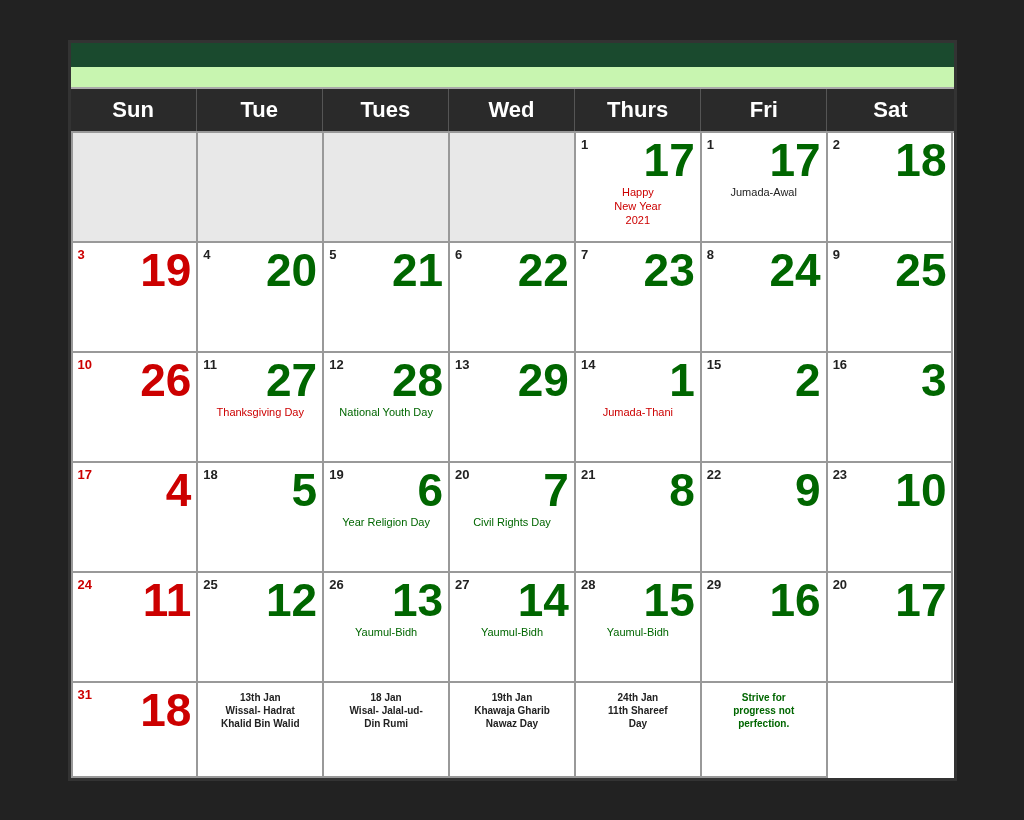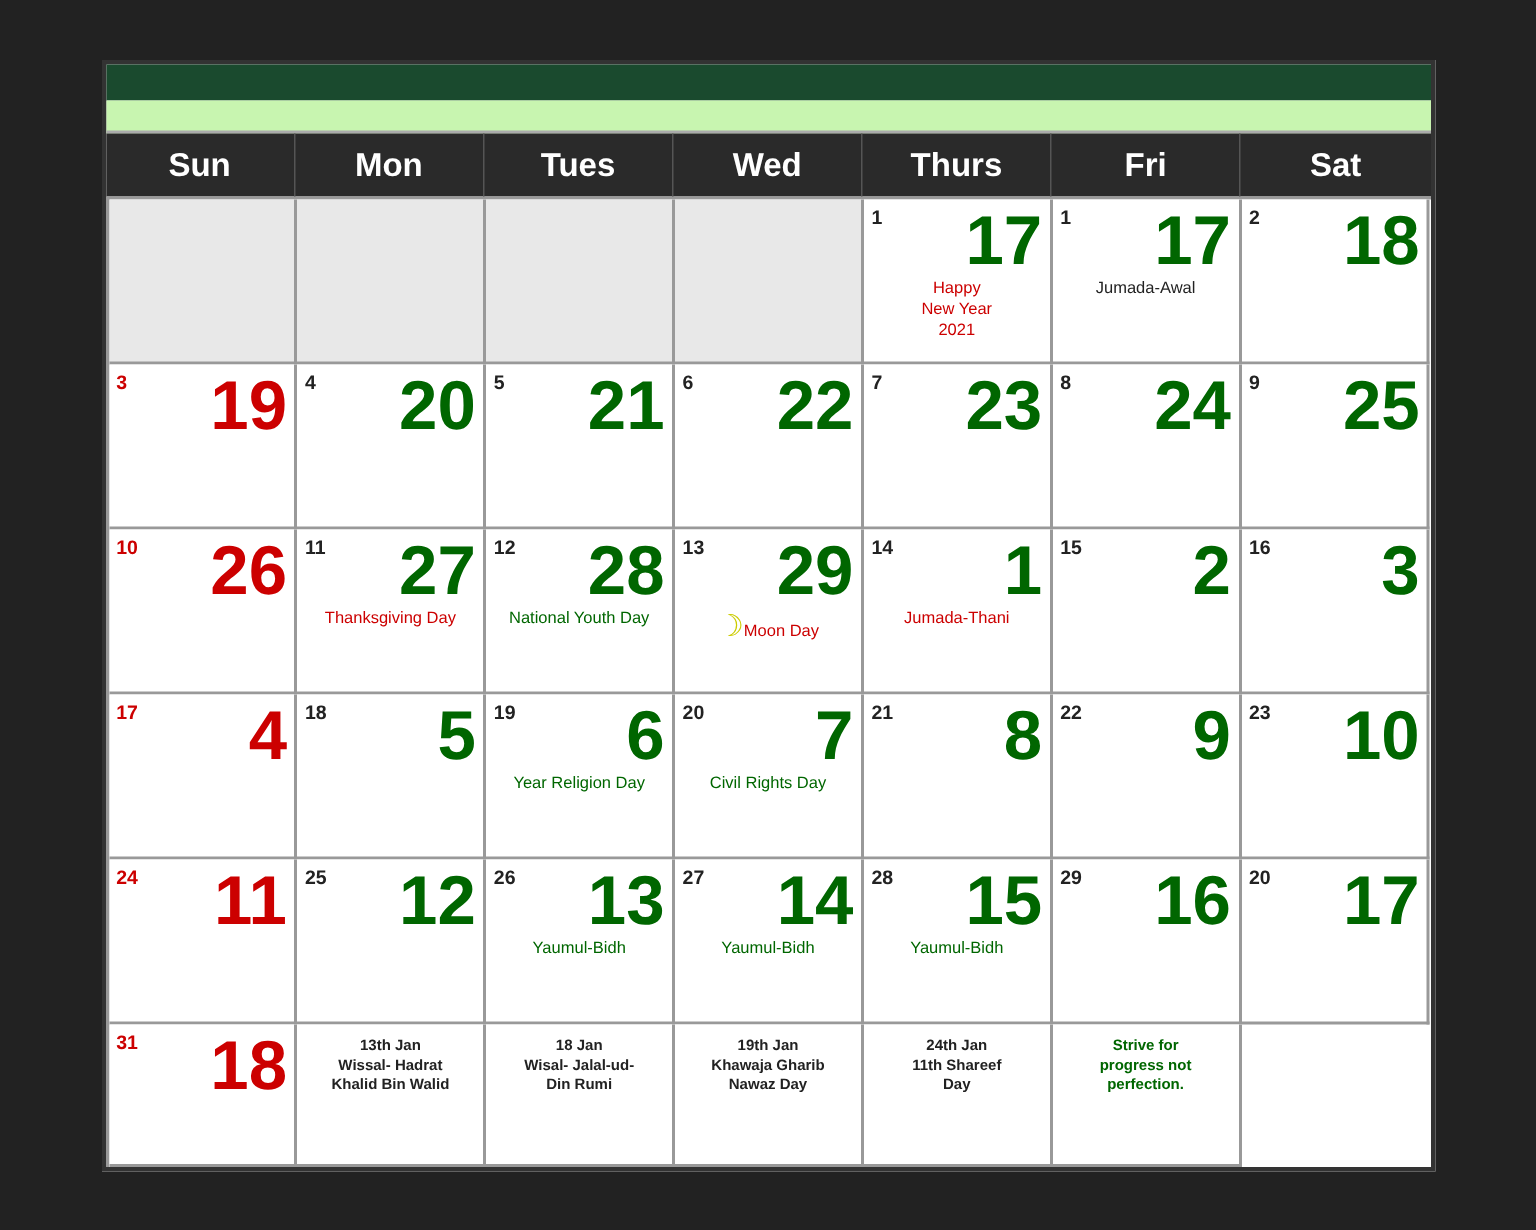--- a/index.html
+++ b/index.html
@@ -117,21 +117,21 @@
 </head>
 <body>
 
 <div class="calendar-wrapper">
   <div class="cal-header"></div>
   <div class="hijri-header"></div>
 
   <div class="day-headers">
 
   <div class="day-header">Sun</div>
-      <div class="day-header">Mon</div>
+      <div class="day-header">Tue</div>
       <div class="day-header">Tues</div>
       <div class="day-header">Wed</div>
       <div class="day-header">Thurs</div>
       <div class="day-header">Fri</div>
       <div class="day-header">Sat</div>
     </div>
 
   <div class="cal-grid">
 
   <div class="cal-cell shaded"></div>
@@ -228,21 +228,20 @@
           <span class="greg-num">12</span>
           <span class="hijri-num">28</span>
         </div>
         <div class="cell-event green">National Youth Day</div>
       </div>
       <div class="cal-cell">
         <div class="num-row">
           <span class="greg-num">13</span>
           <span class="hijri-num">29</span>
         </div>
-        <div class="cell-event red"><span class="moon-icon">☽</span>Moon Day</div>
       </div>
       <div class="cal-cell">
         <div class="num-row">
           <span class="greg-num">14</span>
           <span class="hijri-num">1</span>
         </div>
         <div class="cell-event red">Jumada-Thani</div>
       </div>
       <div class="cal-cell">
         <div class="num-row">

